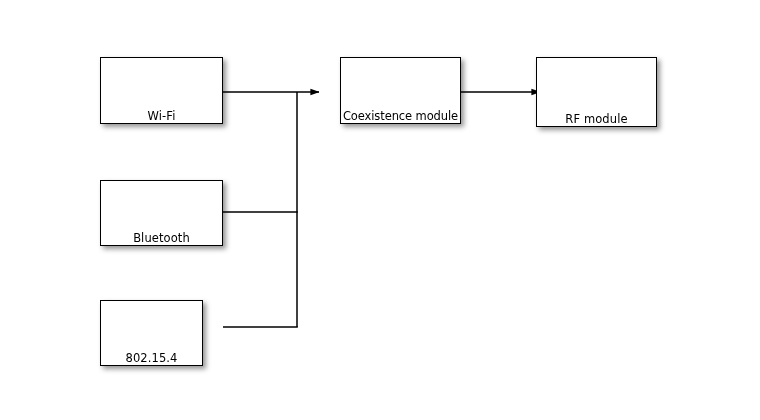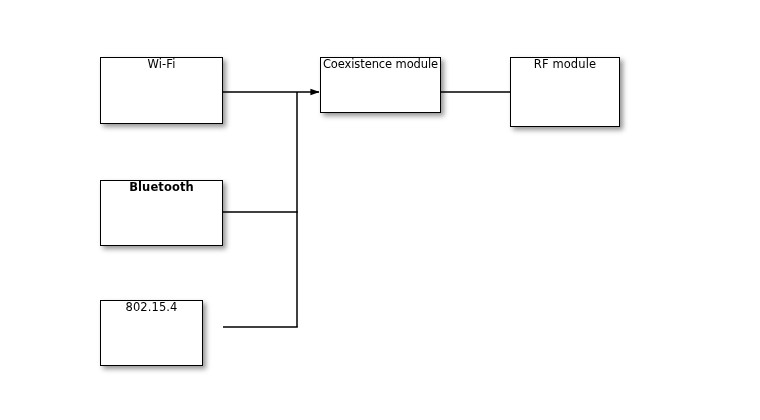--- a/index.html
+++ b/index.html
@@ -26,38 +26,38 @@
     width: 760px;
     height: 420px;
   }
   .node {
     position: absolute;
     box-sizing: border-box;
     background: #ffffff;
     border: 1.4px solid #000000;
     box-shadow: 3px 3px 5px rgba(0, 0, 0, 0.42);
     display: flex;
-    align-items: flex-start;
+    align-items: flex-end;
     justify-content: center;
     z-index: 2;
   }
   .node-label {
     color: #000000;
     font-size: 11.5px;
     line-height: 13px;
     letter-spacing: 0.1px;
     white-space: nowrap;
     text-align: center;
   }
   
   #node-wifi        { left: 100px; top: 57px;  width: 123px; height: 67px; }
-  #node-bluetooth   { left: 100px; top: 180px; width: 123px; height: 66px; font-weight: bold; }
+  #node-bluetooth   { left: 100px; top: 180px; width: 123px; height: 66px; }
   #node-802154      { left: 100px; top: 300px; width: 103px; height: 66px; }
-  #node-coexistence { left: 320px; top: 57px;  width: 121px; height: 56px; }
-  #node-rf          { left: 510px; top: 57px;  width: 110px; height: 70px; }
+  #node-coexistence { left: 340px; top: 57px;  width: 121px; height: 67px; }
+  #node-rf          { left: 536px; top: 57px;  width: 121px; height: 70px; }
   #node-coexistence .node-label { font-size: 11.5px; letter-spacing: -0.1px; }
 </style>
 </head>
 <body>
 
 <div id="canvas">
 
   <svg id="wiring" viewBox="0 0 760 420" xmlns="http://www.w3.org/2000/svg">
     <defs>
       <marker id="arrowhead" markerWidth="9" markerHeight="9" refX="8.6" refY="3.6" orient="auto" markerUnits="userSpaceOnUse">

